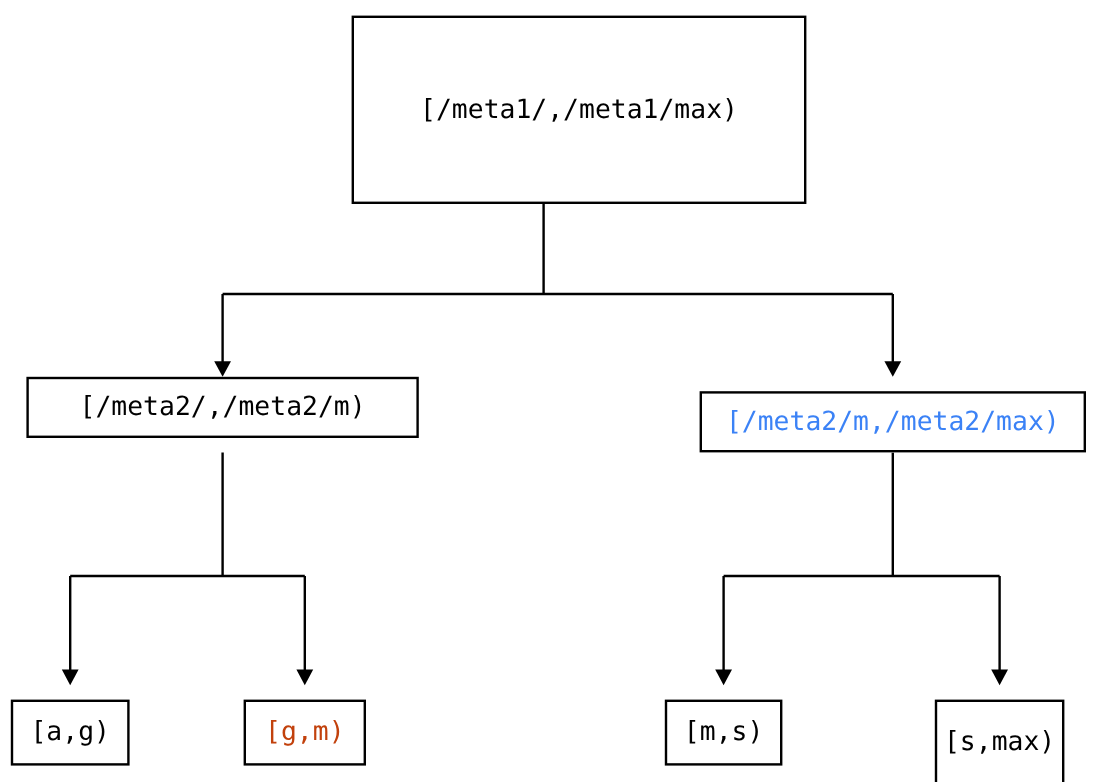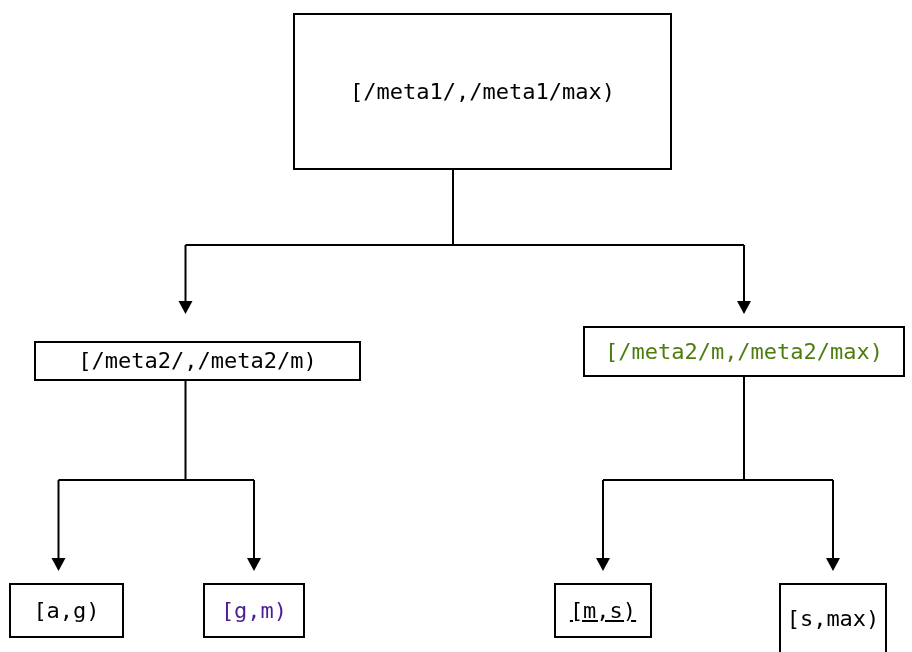--- a/index.html
+++ b/index.html
@@ -29,23 +29,23 @@
     border: 2px solid #000000;
     background: #ffffff;
     display: flex;
     align-items: center;
     justify-content: center;
     font-size: 22px;
     line-height: 1;
     white-space: pre;
   }
   .node-root   { left: 260px; top: 13px;  width: 379px; height: 157px; margin-left: 33px; }
-  .node-l      { left: 22px;  top: 341px; width: 327px; height: 40px; margin-left: 12px;  }
+  .node-l      { left: 22px;  top: 314px; width: 327px; height: 51px;  }
   .node-r      { left: 583px; top: 326px; width: 322px; height: 51px;  }
-  .node-leaf1  { left: 9px;   top: 583px; width: 115px;  height: 55px;  }
+  .node-leaf1  { left: 9px;   top: 583px; width: 99px;  height: 55px;  }
   .node-leaf2  { left: 203px; top: 583px; width: 102px; height: 55px;  }
   .node-leaf3  { left: 554px; top: 583px; width: 98px;  height: 55px;  }
   .node-leaf4  { left: 779px; top: 583px; width: 108px; height: 72px;  }
   .edge-line {
     stroke: #000000;
     stroke-width: 2;
     fill: none;
   }
   .edge-head {
     fill: #000000;
@@ -81,23 +81,23 @@
     <polygon class="edge-head" points="603,571 596,558 610,558" style="fill: rgb(0, 0, 0);"></polygon>
 
     <path class="edge-line" d="M833 480 V559" style="stroke: rgb(0, 0, 0);"></path>
     <polygon class="edge-head" points="833,571 826,558 840,558" style="fill: rgb(0, 0, 0);"></polygon>
   </svg>
 
   <div class="node node-root" style="border-color: rgb(0, 0, 0); color: rgb(0, 0, 0);">[/meta1/,/meta1/max)</div>
 
   <div class="node node-l" style="border-color: rgb(0, 0, 0); color: rgb(0, 0, 0);">[/meta2/,/meta2/m)</div>
 
-  <div class="node node-r" style="border-color: rgb(0, 0, 0); color: #4d7c0f;">[/meta2/m,/meta2/max)</div>
+  <div class="node node-r" style="border-color: rgb(0, 0, 0); color: #3b82f6;">[/meta2/m,/meta2/max)</div>
 
   <div class="node node-leaf1" style="border-color: rgb(0, 0, 0); color: rgb(0, 0, 0);">[a,g)</div>
 
-  <div class="node node-leaf2" style="border-color: rgb(0, 0, 0); color: #4c1d95;">[g,m)</div>
+  <div class="node node-leaf2" style="border-color: rgb(0, 0, 0); color: #c2410c;">[g,m)</div>
 
-  <div class="node node-leaf3" style="border-color: rgb(0, 0, 0); color: rgb(0, 0, 0); text-decoration: underline;">[m,s)</div>
+  <div class="node node-leaf3" style="border-color: rgb(0, 0, 0); color: rgb(0, 0, 0);">[m,s)</div>
 
   <div class="node node-leaf4" style="border-color: rgb(0, 0, 0); color: rgb(0, 0, 0);">[s,max)</div>
 
 </div>
 
 </body></html>

